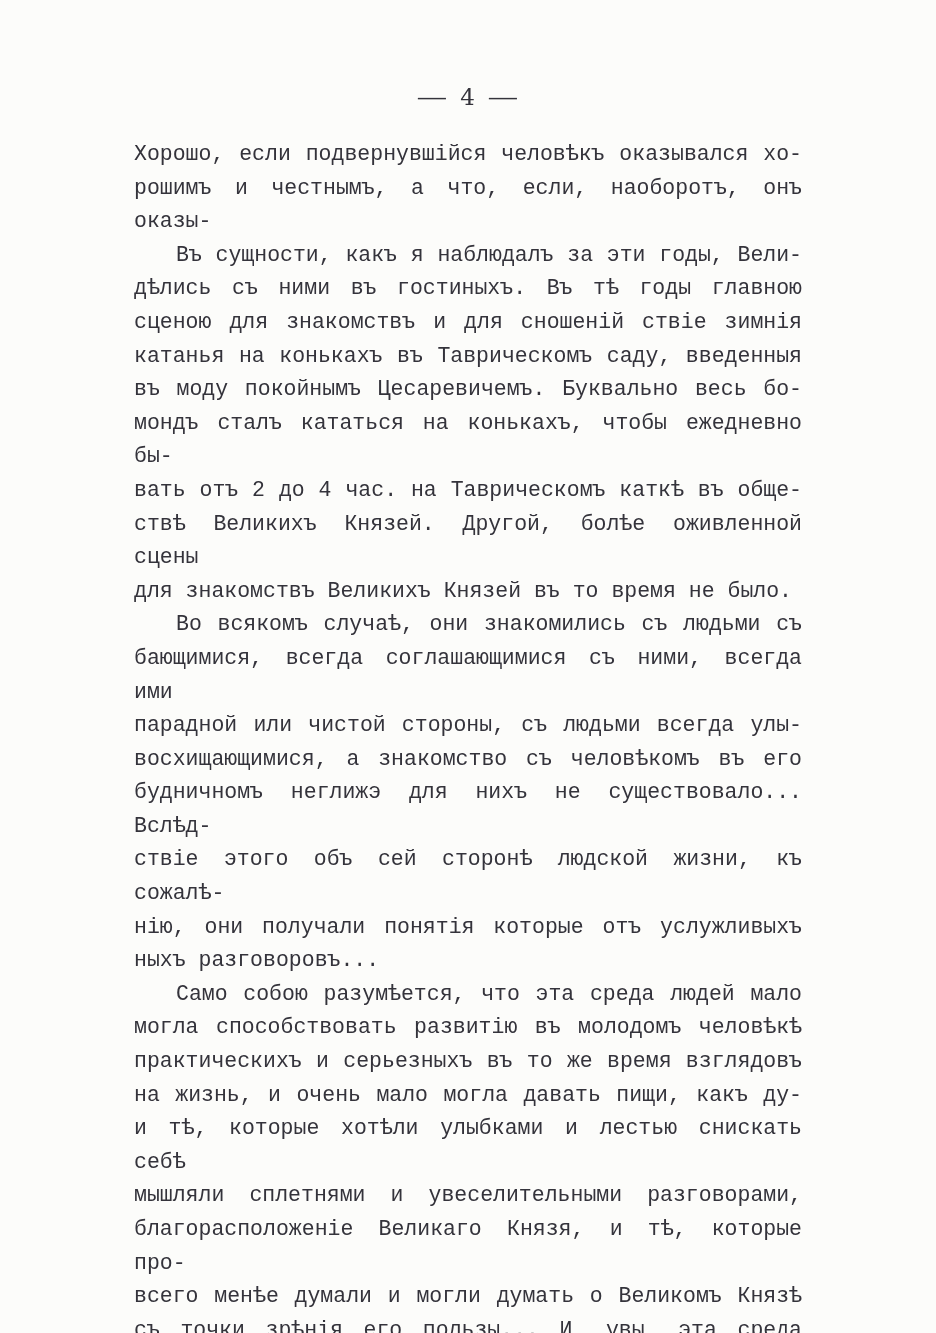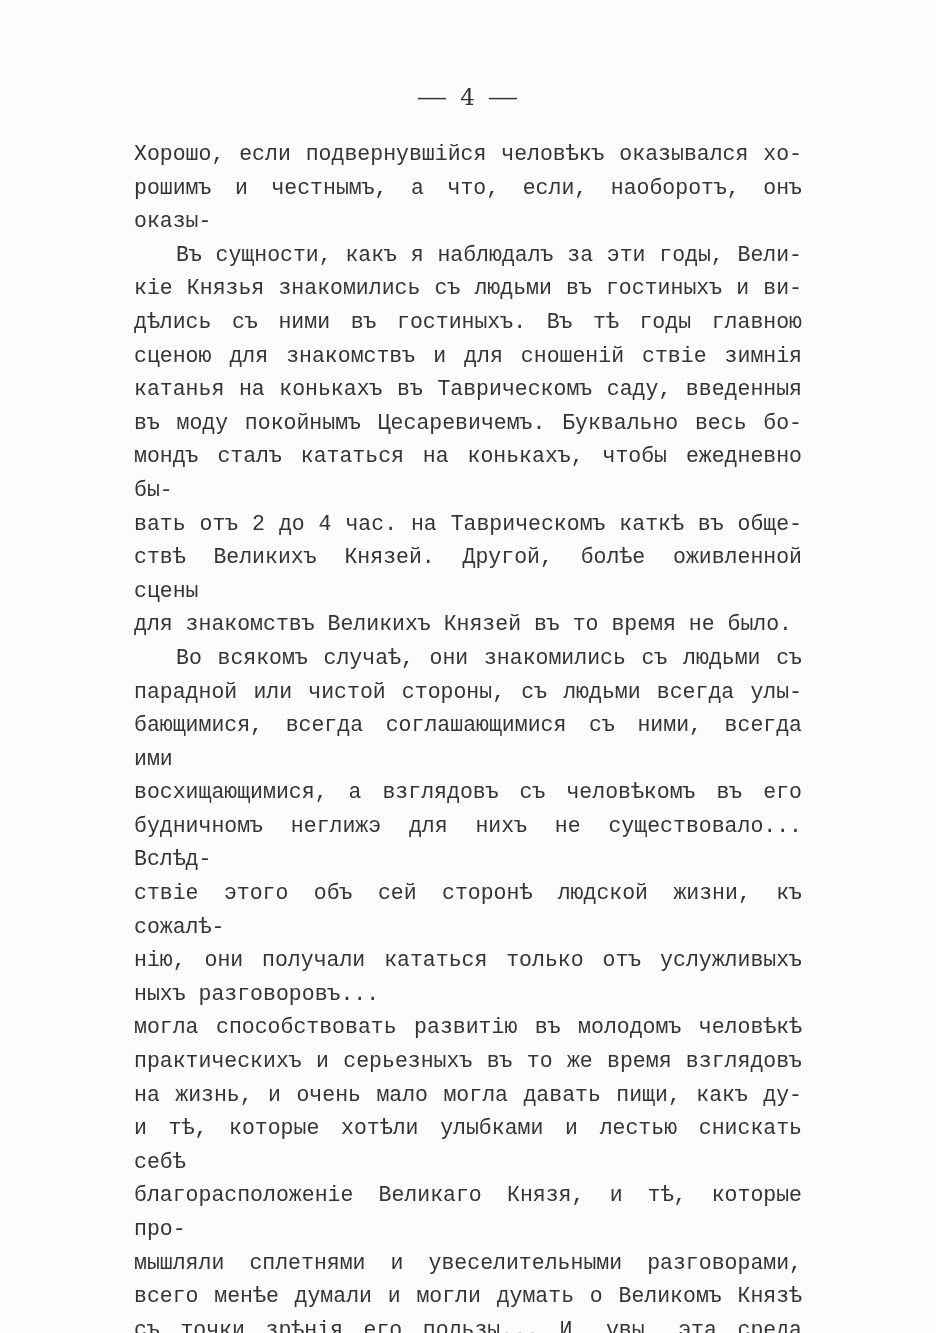--- a/index.html
+++ b/index.html
@@ -67,44 +67,44 @@
   <div class="page-header">
     <span class="dash">—</span><span class="num">4</span><span class="dash">—</span>
   </div>
   <div class="text-block">
       <div class="paragraph">
         <div class="line">Хорошо, если подвернувшійся человѣкъ оказывался хо-</div>
         <div class="line">рошимъ и честнымъ, а что, если, наоборотъ, онъ оказы-</div>
       </div>
       <div class="paragraph">
         <div class="line indent">Въ сущности, какъ я наблюдалъ за эти годы, Вели-</div>
-        <div class="line">кіе Князья знакомились съ людьми въ гостиныхъ и ви-</div>
         <div class="line">дѣлись съ ними въ гостиныхъ. Въ тѣ годы главною</div>
         <div class="line">сценою для знакомствъ и для сношеній ствіе зимнія</div>
         <div class="line">катанья на конькахъ въ Таврическомъ саду, введенныя</div>
         <div class="line">въ моду покойнымъ Цесаревичемъ. Буквально весь бо-</div>
         <div class="line">мондъ сталъ кататься на конькахъ, чтобы ежедневно бы-</div>
         <div class="line">вать отъ 2 до 4 час. на Таврическомъ каткѣ въ обще-</div>
         <div class="line">ствѣ Великихъ Князей. Другой, болѣе оживленной сцены</div>
         <div class="line last">для знакомствъ Великихъ Князей въ то время не было.</div>
       </div>
       <div class="paragraph">
         <div class="line indent">Во всякомъ случаѣ, они знакомились съ людьми съ</div>
+        <div class="line">бающимися, всегда соглашающимися съ ними, всегда ими</div>
         <div class="line">парадной или чистой стороны, съ людьми всегда улы-</div>
-        <div class="line">бающимися, всегда соглашающимися съ ними, всегда ими</div>
-        <div class="line">восхищающимися, а взглядовъ съ человѣкомъ въ его</div>
+        <div class="line">восхищающимися, а знакомство съ человѣкомъ въ его</div>
         <div class="line">будничномъ неглижэ для нихъ не существовало... Вслѣд-</div>
         <div class="line">ствіе этого объ сей сторонѣ людской жизни, къ сожалѣ-</div>
-        <div class="line">нію, они получали кататься только отъ услужливыхъ</div>
+        <div class="line">нію, они получали понятія которые отъ услужливыхъ</div>
         <div class="line last">ныхъ разговоровъ...</div>
       </div>
       <div class="paragraph">
+        <div class="line indent">Само собою разумѣется, что эта среда людей мало</div>
         <div class="line">могла способствовать развитію въ молодомъ человѣкѣ</div>
         <div class="line">практическихъ и серьезныхъ въ то же время взглядовъ</div>
         <div class="line">на жизнь, и очень мало могла давать пищи, какъ ду-</div>
         <div class="line">и тѣ, которые хотѣли улыбками и лестью снискать себѣ</div>
+        <div class="line">мышляли сплетнями и увеселительными разговорами,</div>
         <div class="line">благорасположеніе Великаго Князя, и тѣ, которые про-</div>
-        <div class="line">мышляли сплетнями и увеселительными разговорами,</div>
         <div class="line">всего менѣе думали и могли думать о Великомъ Князѣ</div>
         <div class="line last">съ точки зрѣнія его пользы... И, увы, эта среда много</div>
       </div>
     </div>
 </div>
 
 </body></html>

